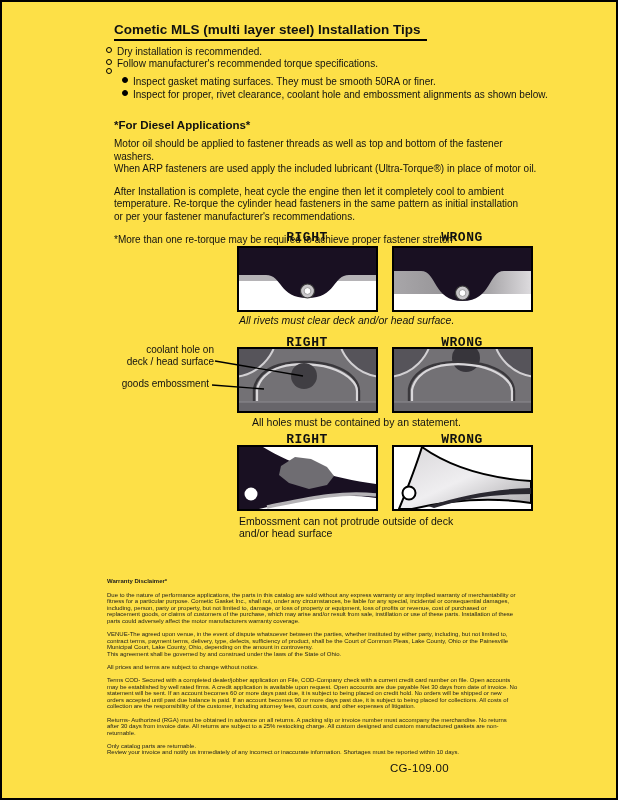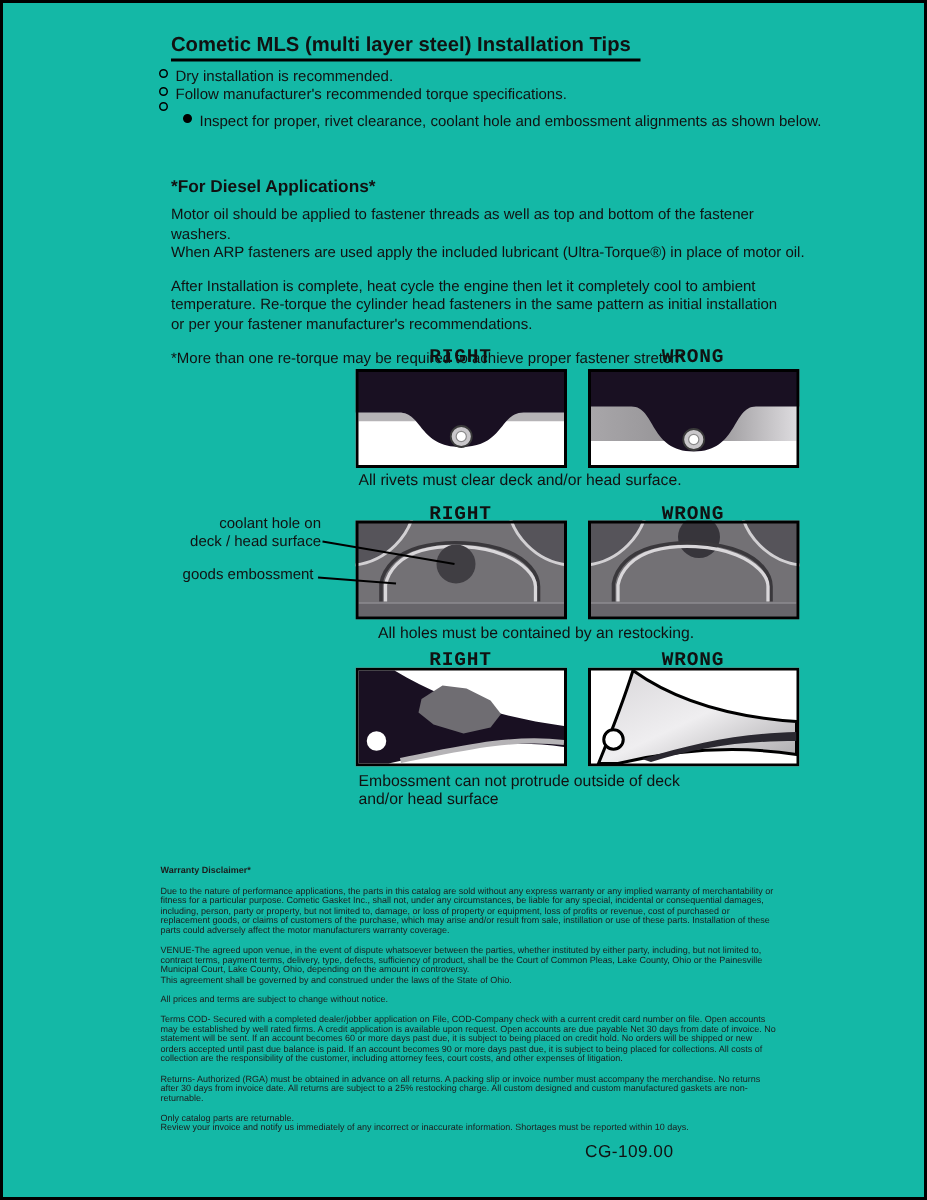--- a/index.html
+++ b/index.html
@@ -1,19 +1,19 @@
 <!DOCTYPE html>
 <html><head>
 <meta charset="utf-8">
 <style>
   html,body{margin:0;padding:0;background:#e8e8e8;}
   .page{
     position:relative;
     width:618px;height:800px;
-    background:#14b8a6;
+    background:#fde047;
     border:2px solid #000;
     box-sizing:border-box;
     font-family:"Liberation Sans", sans-serif;
     color:#111;
     overflow:hidden;
   }
   .title{
     position:absolute;left:112px;top:20px;margin:0;
     font-size:13.5px;font-weight:bold;
     border-bottom:2px solid #000;padding:0 6px 2px 0;
@@ -53,20 +53,24 @@
     </div>
     <div class="b-row">
       <span class="marker"></span>
       <span>Follow manufacturer's recommended torque specifications.</span>
     </div>
     <div class="b-row">
       <span class="marker"></span>
     </div>
     <div class="b-row sub">
       <span class="marker"></span>
+      <span>Inspect gasket mating surfaces.  They must be smooth 50RA or finer.</span>
+    </div>
+    <div class="b-row sub">
+      <span class="marker"></span>
       <span>Inspect for proper, rivet clearance, coolant hole and embossment alignments as shown below.</span>
     </div>
   </div>
 
   <div class="diesel">
     <h2>*For Diesel Applications*</h2>
     <p>Motor oil should be applied to fastener threads as well as top and bottom of the fastener washers.
 When ARP fasteners are used apply the included lubricant (Ultra-Torque®) in place of motor oil.</p>
     <p>After Installation is complete, heat cycle the engine then let it completely cool to ambient
 temperature. Re-torque the cylinder head fasteners in the same pattern as initial installation
@@ -100,21 +104,21 @@
         </defs>
         <rect x="0" y="0" width="141" height="66" fill="#ffffff"></rect>
         <rect x="2" y="24" width="137" height="24" fill="url(#gdeck)"></rect>
         <rect x="2" y="48" width="137" height="16" fill="#ffffff"></rect>
         <path d="M0,0 H141 V25 H112 C96,25 100,55 70.5,55 C41,55 45,25 29,25 H0 Z" fill="#191022"></path>
         <circle cx="70.5" cy="47" r="7" fill="#c9c7ca" stroke="#3a3a3a" stroke-width="1.2"></circle>
         <circle cx="70.5" cy="47" r="3.4" fill="#ffffff" stroke="#8a8a8a" stroke-width="0.8"></circle>
         <rect x="1" y="1" width="139" height="64" fill="none" stroke="#000" stroke-width="2"></rect>
       </svg>
     </div>
-    <div class="fig-caption" style="left:237px;top:85px;">All rivets must clear deck and/or head surface.</div>
+    <div class="fig-caption" style="left:237px;top:85px;font-style:italic;">All rivets must clear deck and/or head surface.</div>
   </div>
 
   <div class="fig" style="top:331px;height:104px;">
     <div class="fig-label" style="left:235px;top:2px;">RIGHT</div>
     <div class="fig-label" style="left:390px;top:2px;">WRONG</div>
 
     <div class="ann" style="left:60px;top:11px;width:152px;">coolant hole on
 deck / head surface</div>
     <div class="ann" style="left:55px;top:45px;width:152px;">goods embossment</div>
 
@@ -143,21 +147,21 @@
         <path d="M20,54 L20,43 C22,33 30,24 44,20 C60,15.5 84,16.5 99,23 C111,28 120,36 120,44 L120,54" fill="none" stroke="#d9d7da" stroke-width="2.2"></path>
         <rect x="1" y="1" width="139" height="64" fill="none" stroke="#000" stroke-width="2"></rect>
       </svg>
     </div>
 
     <svg class="leaders" width="618" height="104">
       <line x1="213" y1="28" x2="301" y2="43" stroke="#000" stroke-width="1.3"></line>
       <line x1="210" y1="52" x2="262" y2="56" stroke="#000" stroke-width="1.3"></line>
     </svg>
 
-    <div class="fig-caption" style="left:250px;top:84px;">All holes must be contained by an restocking.</div>
+    <div class="fig-caption" style="left:250px;top:84px;">All holes must be contained by an statement.</div>
   </div>
 
   <div class="fig" style="top:428px;height:115px;">
     <div class="fig-label" style="left:235px;top:2px;">RIGHT</div>
     <div class="fig-label" style="left:390px;top:2px;">WRONG</div>
 
     <div class="panel" style="left:235px;top:15px;">
       <svg width="141" height="66" viewBox="0 0 141 66">
         <rect x="0" y="0" width="141" height="66" fill="#ffffff"></rect>
         <path d="M26,2 C55,20 95,33 139,39 L139,53 C95,46 55,57 22,64 L2,64 L2,2 Z" fill="#191022"></path>

